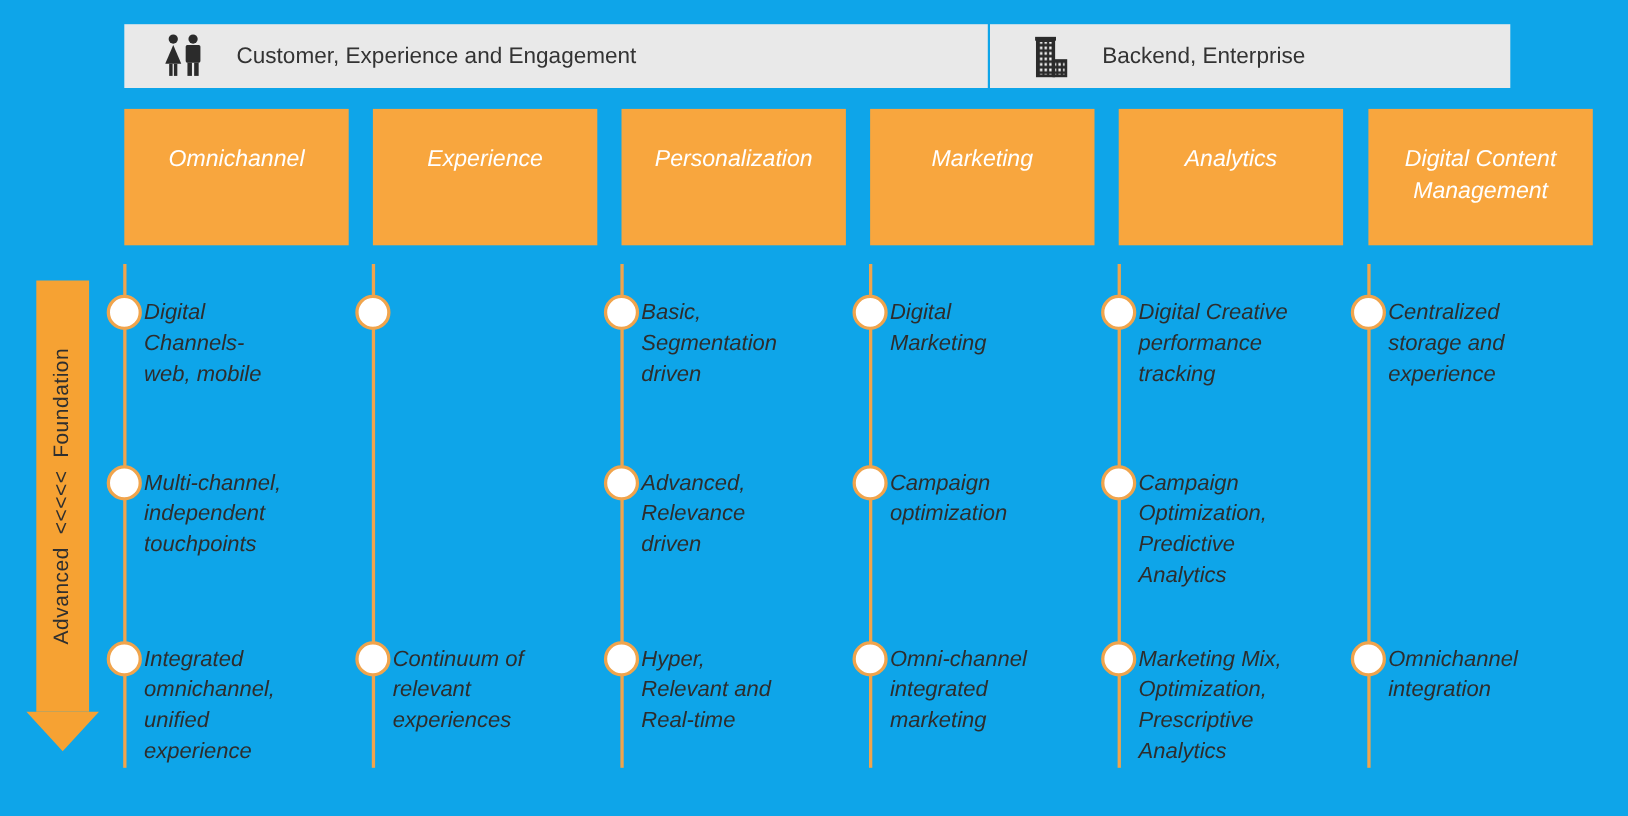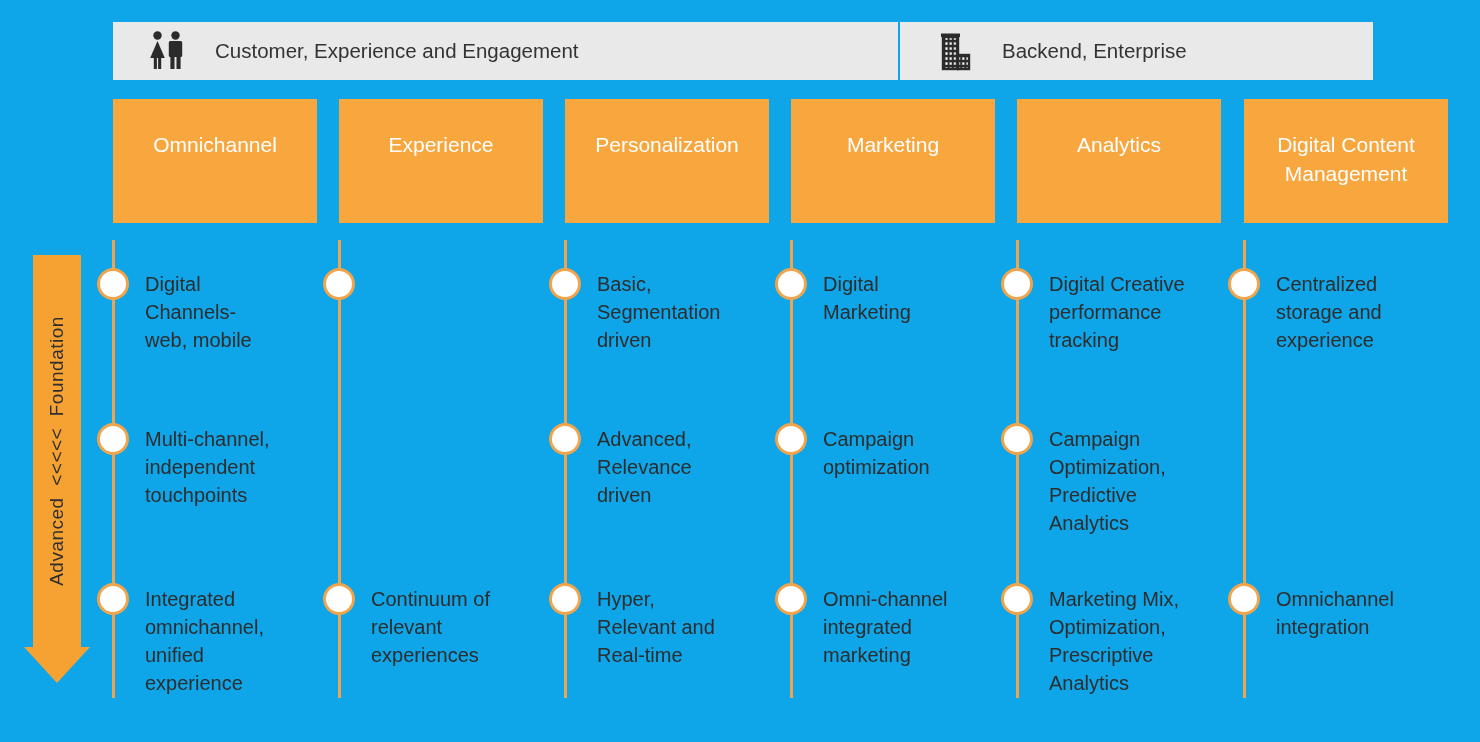--- a/index.html
+++ b/index.html
@@ -22,36 +22,36 @@
     position:absolute; left:24px; top:647px; width:0; height:0;
     border-left:33px solid transparent; border-right:33px solid transparent;
     border-top:36px solid #f6a233;
   }
   .arrow-label{
     position:absolute; left:-153px; top:438px; width:420px; height:26px;
     line-height:26px; text-align:center; font-size:19px; letter-spacing:.5px;
     color:#2f2f2f; white-space:pre; transform:rotate(-90deg);
   }
   
-  .col{position:absolute; top:0; width:204px; height:742px;}
+  .col{position:absolute; top:0; width:204px; height:742px;font-style:italic;}
   .c0{left:113px;} .c1{left:339px;} .c2{left:565px;} .c3{left:791px;} .c4{left:1017px;} .c5{left:1244px;}
   .col-header{
     position:absolute; top:99px; left:0; width:204px; height:124px; box-sizing:border-box;
     background:#f8a63e; color:#fff; text-align:center; padding-top:31px;
     font-size:21px; line-height:29px; white-space:pre-line;
   }
   .vline{position:absolute; left:-1px; top:240px; width:3px; height:458px; background:#f0a44c;}
   .milestone{position:absolute; left:0; width:204px;}
   .m0{top:268px;} .m1{top:423px;} .m2{top:583px;}
   .dot{
     position:absolute; left:-16px; top:0; width:32px; height:32px; box-sizing:border-box;
     border:3px solid #f0a44c; border-radius:50%; background:#fff;
   }
   .mtext{
-    margin-left:32px; padding-top:2px; font-size:20px; line-height:28px;
+    margin-left:18px; padding-top:2px; font-size:20px; line-height:28px;
     color:#2d2d2d; white-space:pre-line;
   }
 </style>
 </head>
 <body>
 
 <div class="canvas">
 
   <div class="band band-1">
     <span class="band-icon">

